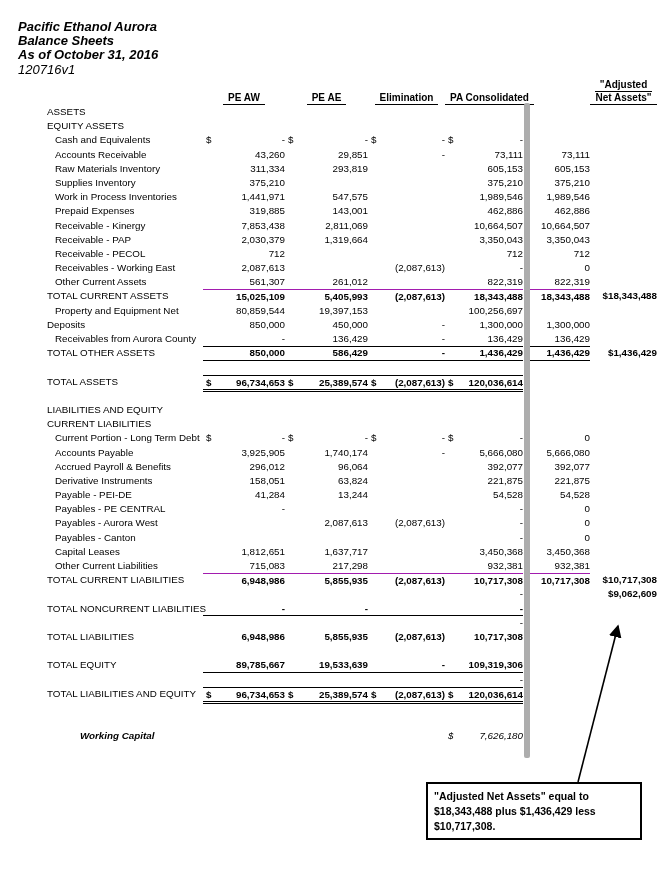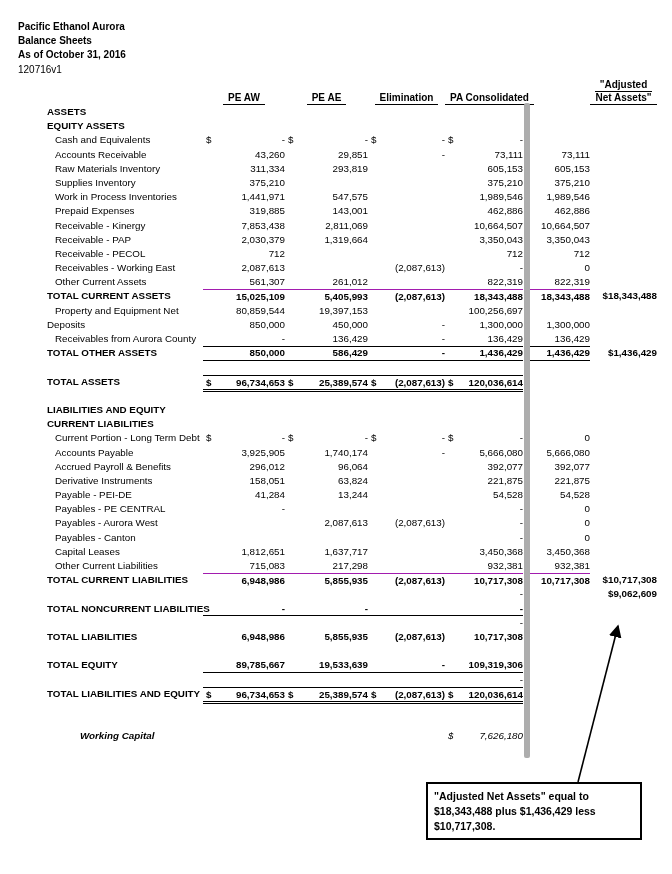--- a/index.html
+++ b/index.html
@@ -1,40 +1,40 @@
 <!DOCTYPE html>
 <html><head>
 <meta charset="utf-8">
 <style>
   html,body{margin:0;padding:0;}
   body{font-family:"Liberation Sans",sans-serif;color:#000;background:#888;}
   .page{position:relative;width:672px;height:874px;background:#ffffff;overflow:hidden;}
 
   
-  .title{position:absolute;left:18px;top:20px;font-size:10px;line-height:14.2px;white-space:nowrap;}
+  .title{position:absolute;left:18px;top:20px;font-size:13px;line-height:14.2px;white-space:nowrap;font-style:italic;}
   .title .t-bold{font-weight:bold;}
 
   
   .bs-table{position:absolute;left:45px;top:78px;width:612px;}
 
   
   .hdr{display:grid;grid-template-columns:158px 82px 83px 77px 78px 7px 60px 67px;height:27px;align-items:end;font-size:10px;font-weight:bold;}
   .hcell{text-align:center;}
   .hu{display:inline-block;border-bottom:1px solid #000;padding:0 5px 1px 5px;white-space:nowrap;}
   .adjh{display:flex;flex-direction:column;align-items:center;justify-content:flex-end;}
 
   
   .row{display:grid;grid-template-columns:158px 16px 66px 16px 67px 16px 61px 16px 62px 7px 60px 67px;height:14.2px;font-size:9.8px;line-height:13.5px;}
   .cell{box-sizing:border-box;height:100%;overflow:visible;white-space:nowrap;}
   .lbl{padding-left:10px;}
   .ni{padding-left:2px;}
   .dol{text-align:left;padding-left:3px;}
   .num{text-align:right;}
-  .sec .lbl{font-weight:bold;padding-left:2px;}
-  .tot .lbl{font-weight:bold;padding-left:2px;}
+  .sec .lbl{font-weight:normal;padding-left:2px;}
+  .tot .lbl{font-weight:normal;padding-left:2px;}
   .tot .num,.tot .dol{font-weight:bold;}
   .adjc{font-weight:bold;text-align:right;}
   .wc .lbl{font-weight:bold;font-style:italic;padding-left:2px;margin-left:33px;}
   .wc .num,.wc .dol{font-style:italic;font-weight:normal;}
 
   
   .b-t .bt{border-top:1px solid #a21caf;}
   .b-b .bt{border-bottom:1px solid #000;}
   .b-tdb .bt{border-top:1px solid #000;border-bottom:3px double #000;}
 

